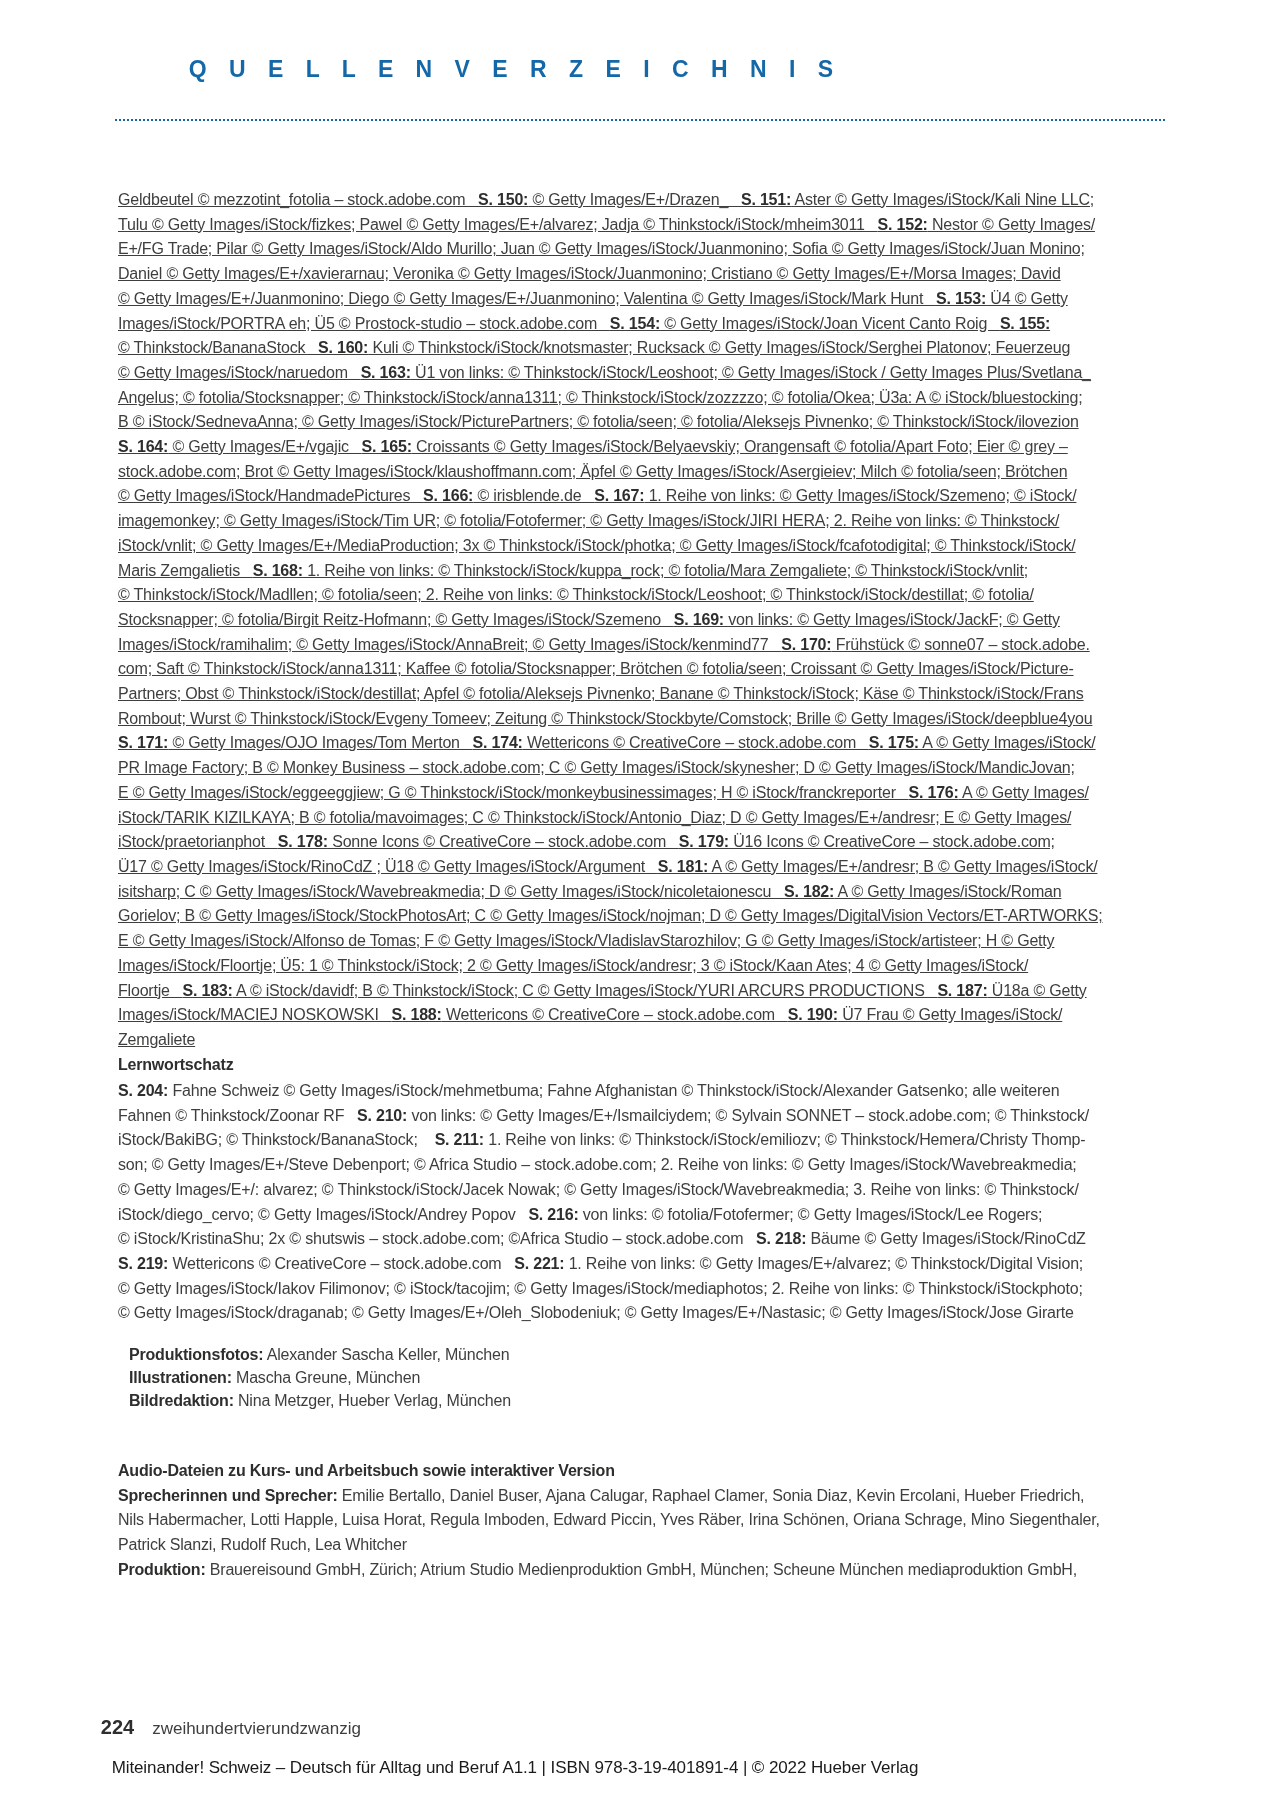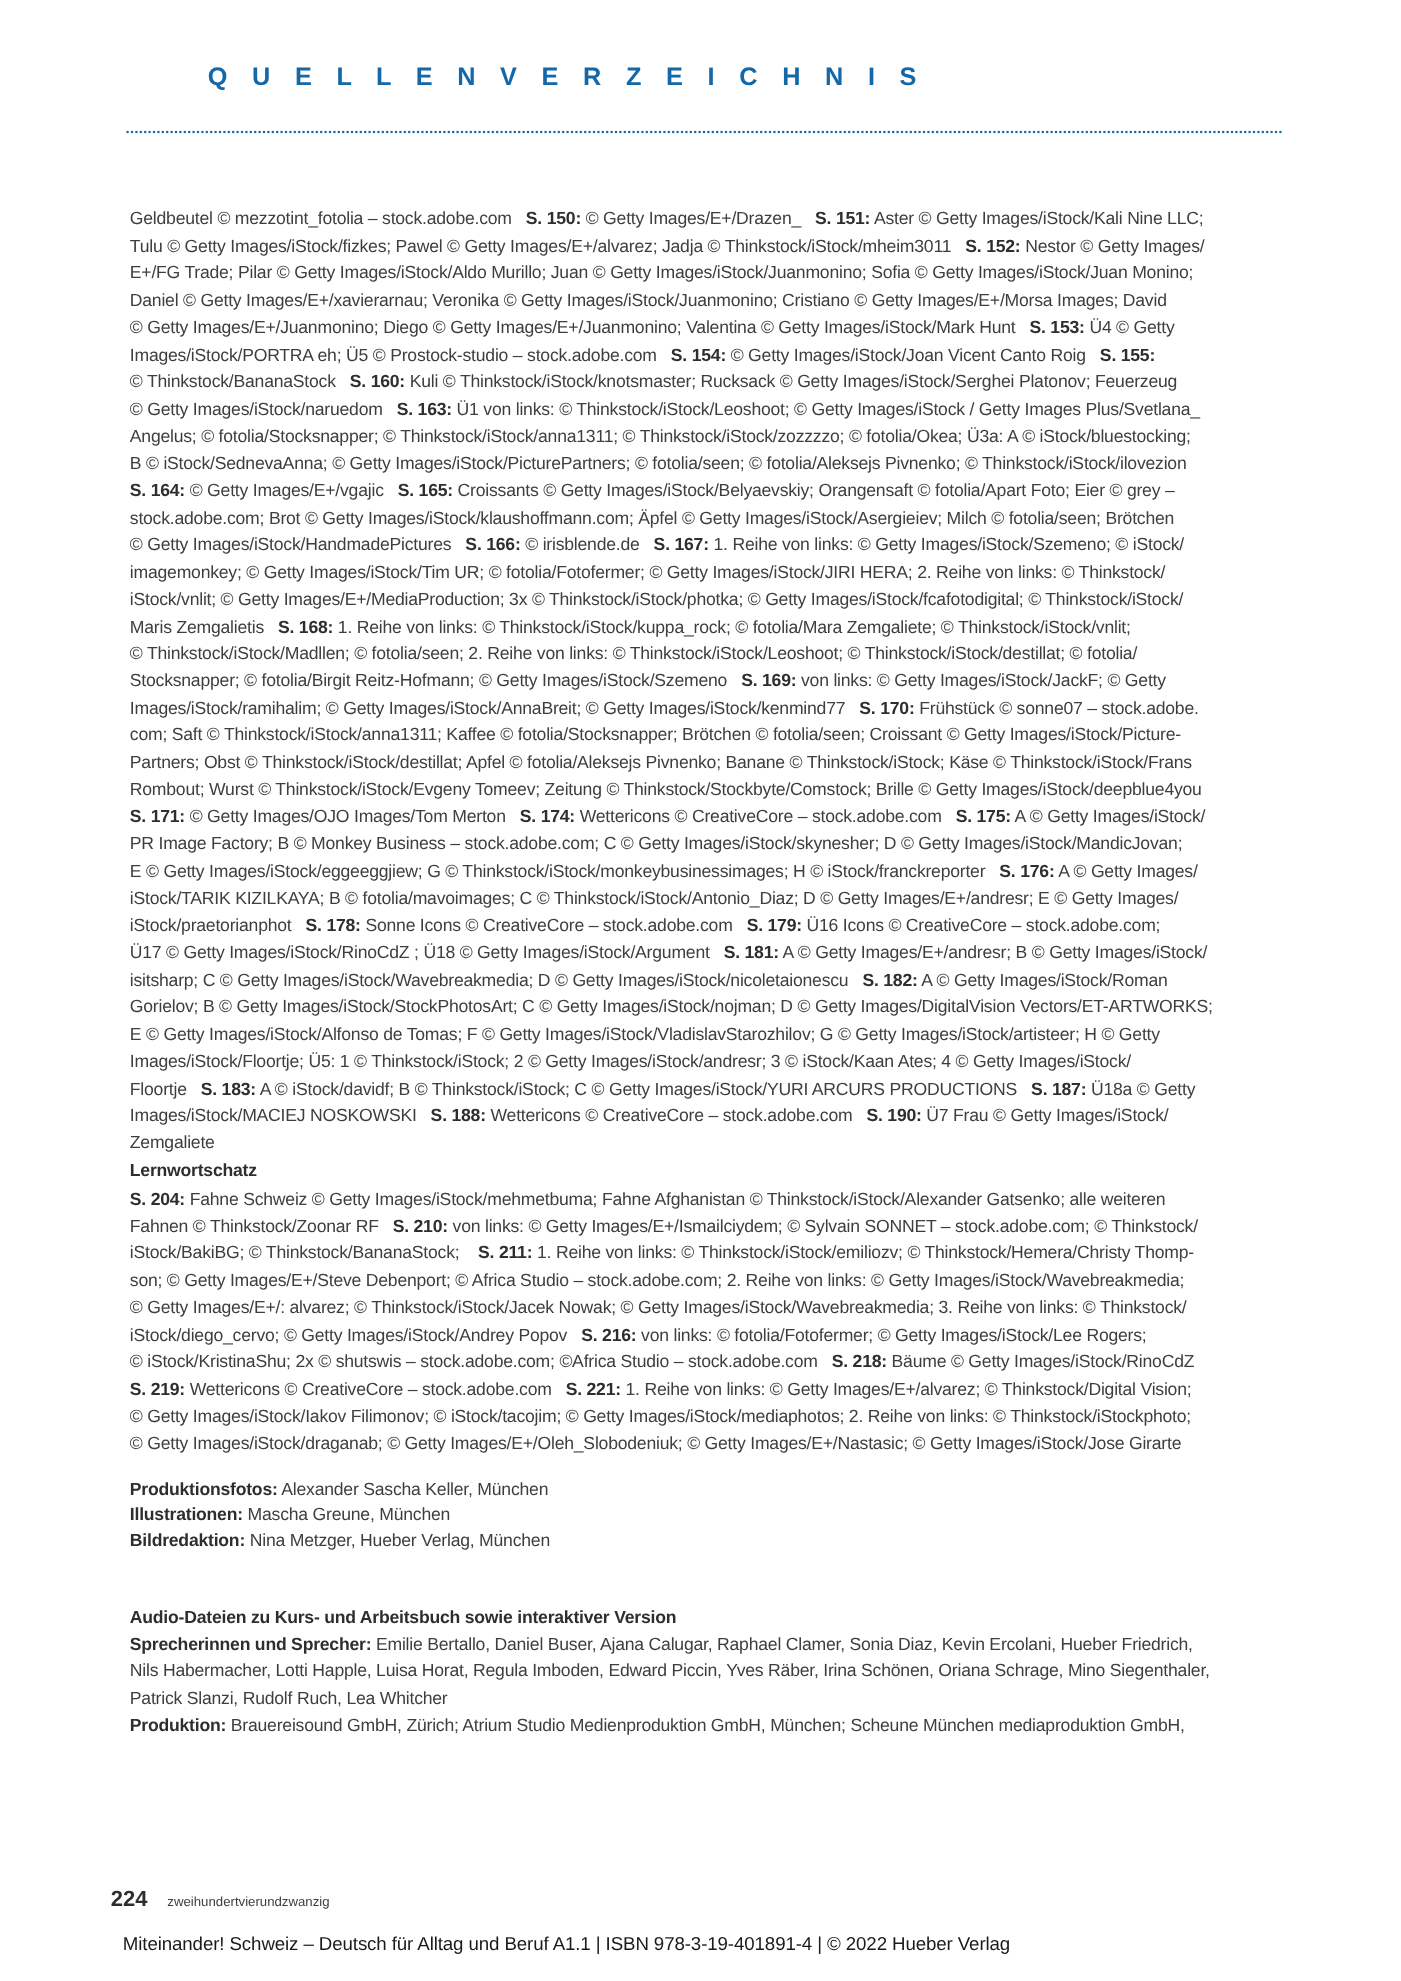--- a/index.html
+++ b/index.html
@@ -26,38 +26,38 @@
     height: 0;
   }
 
   .textblock {
     position: absolute; left: 118px; width: 1070px;
     font-size: 16px; letter-spacing: -0.2px;
   }
   .tline { white-space: pre; line-height: 24.7px; }
   .tline .b { font-weight: bold; color: #2e2e2d; }
 
-  #credits       { top: 188px; }
+  #credits       { top: 188px; text-decoration: underline; }
   #lernwortschatz{ top: 1051px; }
-  #production    { top: 1343px; }
+  #production    { top: 1343px; margin-left: 11px; }
   #production .tline { line-height: 23px; }
   #audio         { top: 1436px; }
 
   .block-heading {
     font-weight: bold; color: #2e2e2d;
     line-height: 28px; white-space: pre;
   }
   #audio .block-heading { line-height: 24.7px; margin-top: 23px; }
 
   .footer-pageline {
     position: absolute; left: 83px; top: 1698px;
     white-space: pre;
   }
   .footer-pagenum { font-weight: bold; font-size: 20px; color: #2e2e2d; }
-  .footer-pageword { font-size: 12px; color: #3e3e3d; margin-left: 18px; text-align: right; }
+  .footer-pageword { font-size: 17px; color: #3e3e3d; margin-left: 18px; text-align: right; }
 
   .imprint {
     position: absolute; top: 1758px; left: 0; width: 100%;
     text-align: center;
     font-size: 17px; letter-spacing: -0.1px;
     color: var(--imprint-text, #1a1a1a);
   }
 </style>
 </head>
 <body style="--accent: #1468a8; --body-text: #3e3e3d; --imprint-text: #1a1a1a;">

